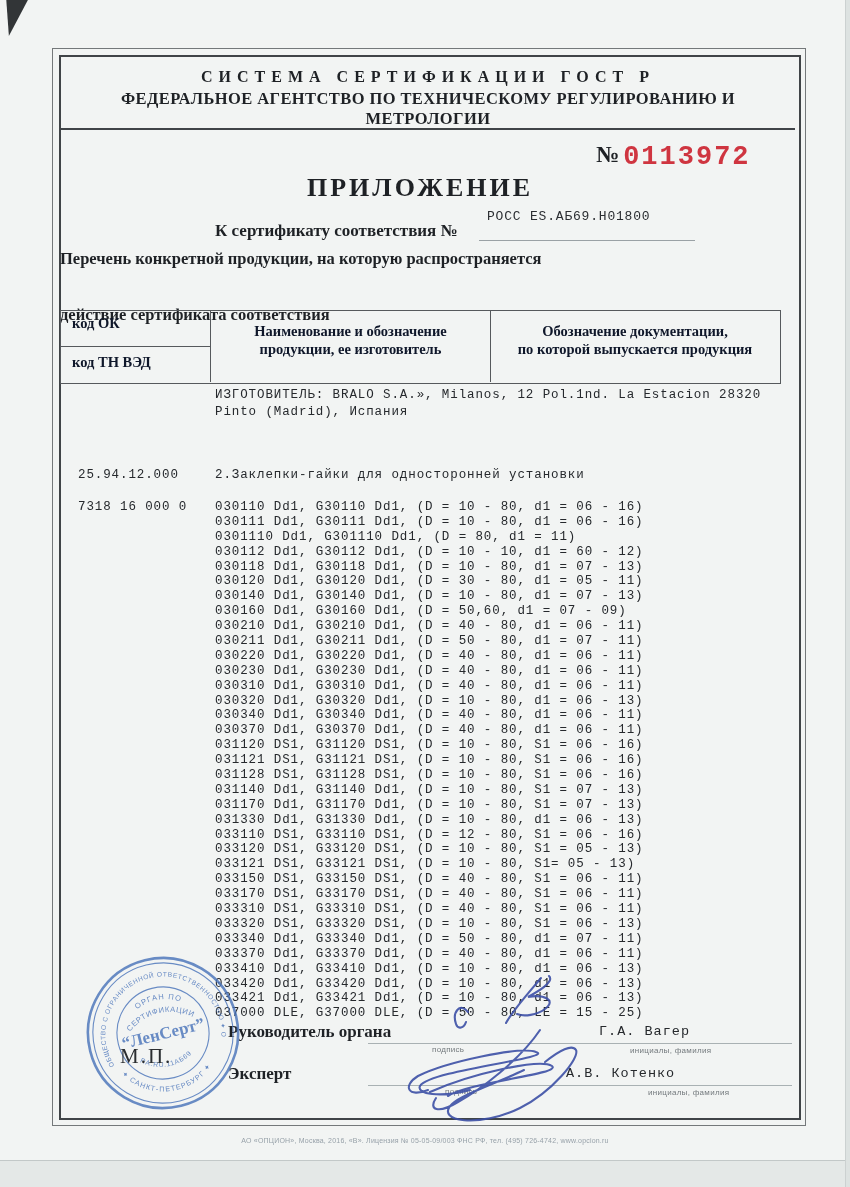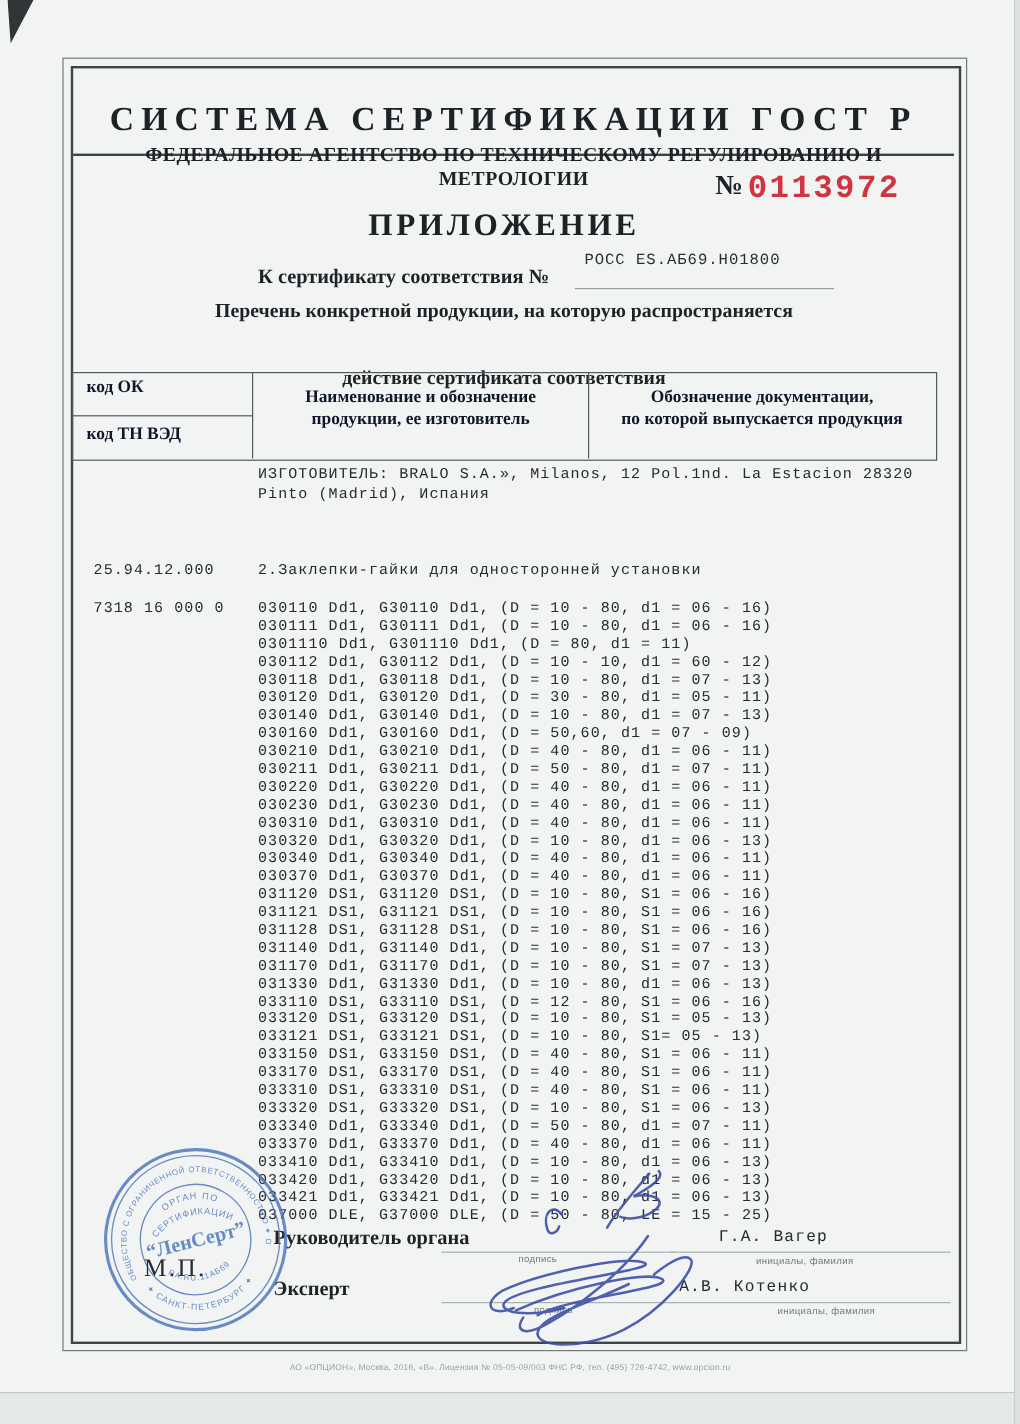--- a/index.html
+++ b/index.html
@@ -9,30 +9,30 @@
   
   .corner-mark{left:6px;top:-4px;width:24px;height:40px;background:#171a1c;
     clip-path:polygon(0 0,100% 0,12% 100%);opacity:.88;}
   .bottom-strip{left:0;top:1160px;width:850px;height:27px;background:#e4e8e7;border-top:1px solid #c2c8c8;}
   .right-edge{right:0;top:0;width:4px;height:1187px;background:#dde2e1;border-left:1px solid #ccd1d1;}
   
   .outer-frame{left:52px;top:48px;width:752px;height:1076px;border:1px solid #74787a;}
   .inner-frame{left:59px;top:55px;width:738px;height:1061px;border:2px solid #404447;}
   
   .hdr-band{left:61px;top:57px;width:734px;height:71px;border-bottom:2px solid #404447;text-align:center;color:#1e2125;}
-  .hdr-title{margin-top:27px;font-size:28px;font-weight:bold;letter-spacing:6px;}
+  .hdr-title{margin-top:11px;font-size:16px;font-weight:bold;letter-spacing:6px;}
   .hdr-sub{margin-top:3px;font-size:16.5px;font-weight:bold;letter-spacing:.4px;}
   .num-wrap{left:596px;top:142px;white-space:nowrap;}
   .num-sign{font-size:23px;color:#1e2125;font-weight:bold;}
   .num-value{font-family:"Liberation Mono",monospace;font-size:27px;font-weight:bold;letter-spacing:2px;color:#cf3540;vertical-align:-2px;}
   .appendix{left:60px;top:173px;width:720px;text-align:center;font-size:26px;font-weight:bold;letter-spacing:3px;color:#1e2125;}
   .certline-label{left:215px;top:221px;font-size:17px;font-weight:bold;color:#1e2125;text-align:center;}
   .certline-value{left:487px;top:209px;font-family:"Liberation Mono",monospace;font-size:13px;letter-spacing:.8px;color:#2a2d31;}
   .certline-rule{left:479px;top:240px;width:216px;height:1px;background:#9aa1a5;}
-  .scope{left:60px;width:720px;text-align:center;font-size:16.5px;font-weight:bold;color:#1e2125;}
+  .scope{left:60px;width:720px;font-size:16.5px;font-weight:bold;color:#1e2125;}
   
   .thead-box{left:60px;top:310px;width:719px;height:72px;border:1px solid #56595c;}
   .tv1{left:210px;top:310px;width:1px;height:72px;background:#56595c;}
   .tv2{left:490px;top:310px;width:1px;height:72px;background:#56595c;}
   .th1{left:60px;top:346px;width:150px;height:1px;background:#56595c;}
   .cellt{font-size:14.5px;font-weight:bold;color:#0f172a;}
   .cell-center{text-align:center;line-height:18px;}
   
   .mono{font-family:"Liberation Mono",monospace;font-size:12.5px;letter-spacing:.9px;color:#26292d;white-space:pre;}
   .products{left:215px;top:500px;line-height:14.9px;}

